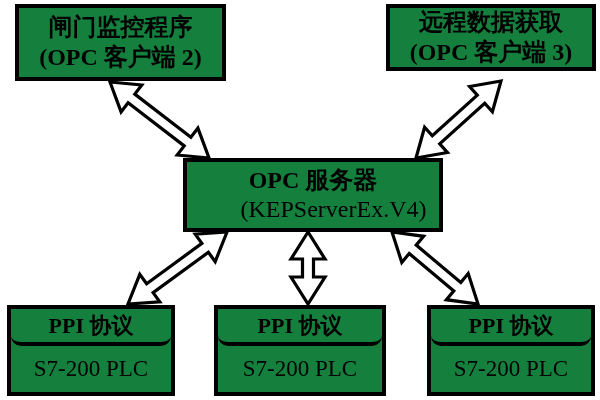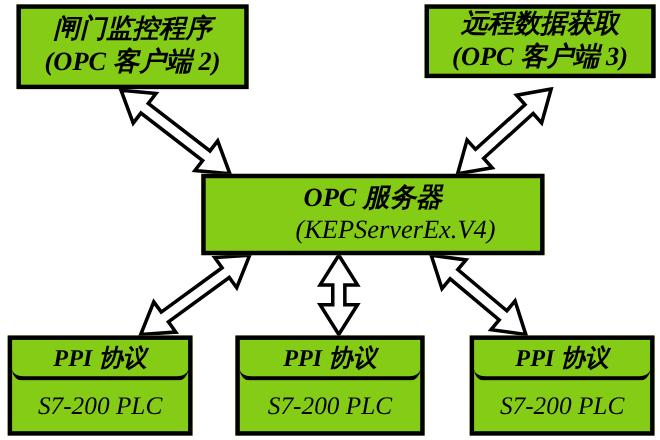--- a/index.html
+++ b/index.html
@@ -14,28 +14,27 @@
     position: relative;
     width: 600px;
     height: 400px;
     background: #ffffff;
     font-family: "Liberation Serif", "DejaVu Serif", serif;
     color: #000000;
   }
   .box {
     position: absolute;
     box-sizing: border-box;
-    background: #84cc16;
+    background: #15803d;
     border: 4px solid #000000;
     display: flex;
     flex-direction: column;
     align-items: center;
     justify-content: center;
     z-index: 2;
-    font-style: italic;
   }
   .client, .server {
     font-size: 24px;
     line-height: 1.22;
   }
   .cn { font-weight: bold; }
   .en { font-weight: normal; margin-left: 41px; }
   .plc {
     padding: 0;
     justify-content: stretch;
@@ -84,21 +83,21 @@
   <div class="box client" style="left:15px; top:4px; width:211px; height:77px;">
     <div class="cn">闸门监控程序</div>
     <div class="cn">(OPC 客户端 2)</div>
   </div>
 
   <div class="box client" style="left:386px; top:4px; width:210px; height:67px;">
     <div class="cn">远程数据获取</div>
     <div class="cn">(OPC 客户端 3)</div>
   </div>
 
-  <div class="box server" style="left:183px; top:158px; width:312px; height:74px;">
+  <div class="box server" style="left:183px; top:158px; width:260px; height:74px;">
     <div class="cn">OPC 服务器</div>
     <div class="en">(KEPServerEx.V4)</div>
   </div>
 
   <div class="box plc" style="left:7px; top:305px; width:168px; height:91px;">
     <div class="plc-protocol">PPI 协议</div>
     <div class="plc-device">S7-200 PLC</div>
   </div>
 
   <div class="box plc" style="left:214px; top:305px; width:172px; height:91px;">

